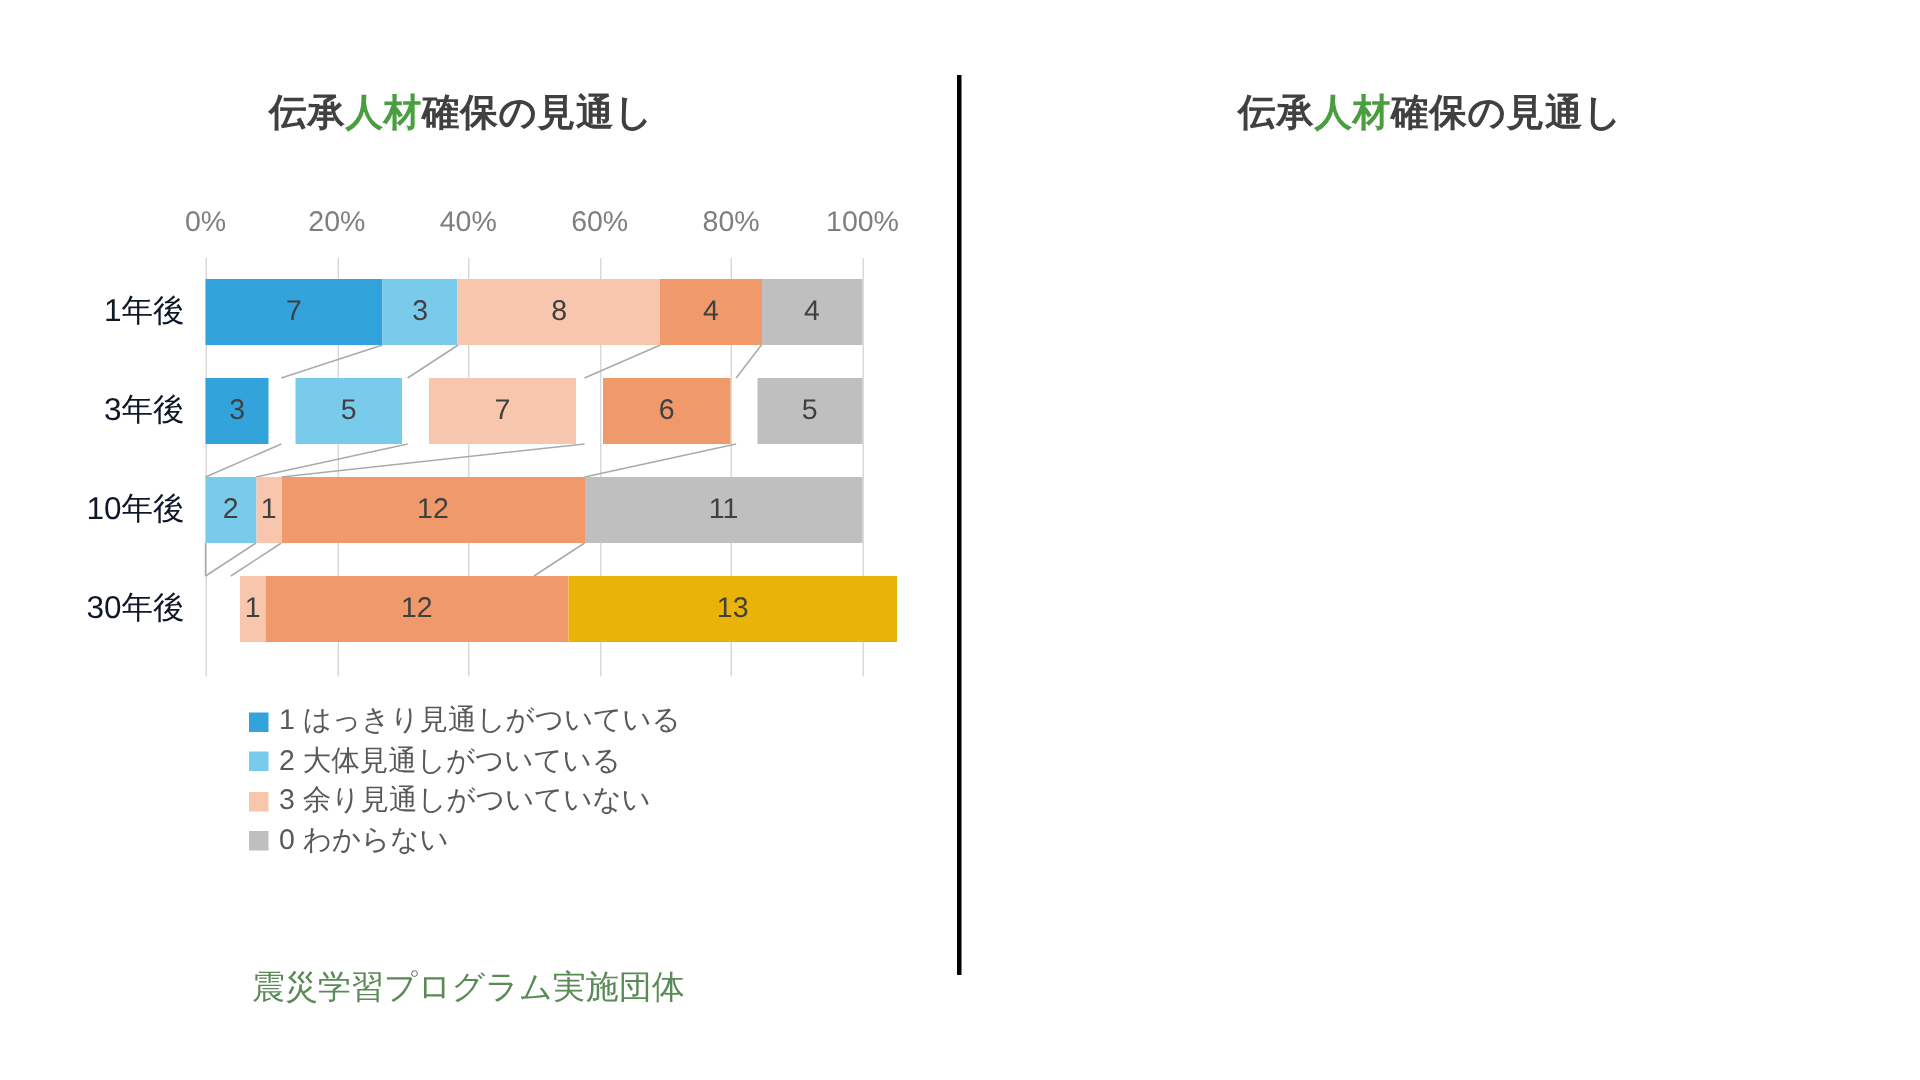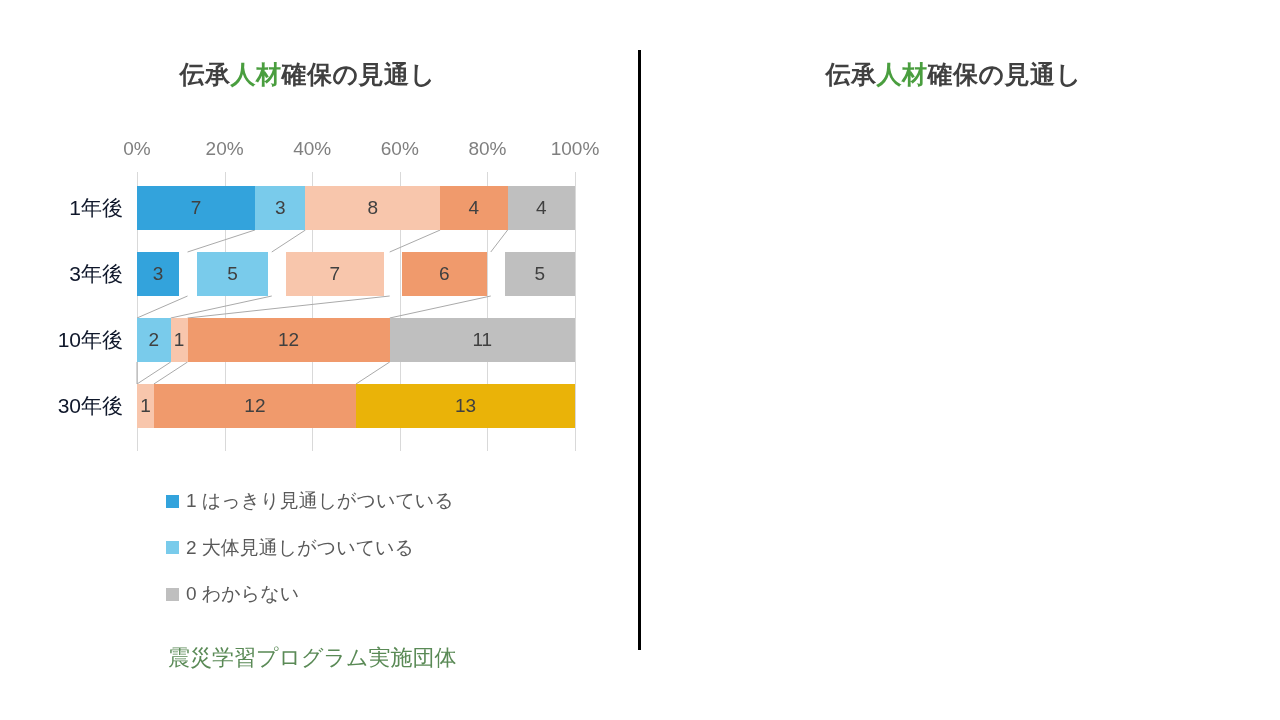--- a/index.html
+++ b/index.html
@@ -98,21 +98,21 @@
   .row {
     position: absolute;
     left: 0;
     width: 100%;
     height: 44px;
     display: flex;
   }
   .row-1 { top: 6px; }
   .row-2 { top: 72px; gap: 18px; }
   .row-3 { top: 138px; align-items: center; }
-  .row-4 { top: 204px; }
+  .row-4 { top: 204px; padding-left: 23px; }
 
   .seg {
     height: 100%;
     display: flex;
     align-items: center;
     justify-content: center;
     font-size: 19px;
     color: #404040;
     overflow: hidden;
     box-sizing: border-box;
@@ -145,21 +145,20 @@
     color: #595959;
     line-height: 26.5px;
   }
   .panel-left  .legend { left: 166px; top: 468px; }
 
   .legend-item {
     display: flex;
     align-items: center;
     white-space: nowrap;
     height: 26.5px;
-    margin-top: 20px;
   }
   .legend-swatch {
     width: 13px;
     height: 13px;
     margin-right: 7px;
     flex: 0 0 auto;
   }
 
   
   .caption {
@@ -281,20 +280,24 @@
     <div class="legend" id="legend-left">
         <div class="legend-item">
           <span class="legend-swatch" style="background: rgb(51, 163, 220);"></span>
           <span>1 はっきり見通しがついている</span>
         </div>
         <div class="legend-item">
           <span class="legend-swatch" style="background: rgb(121, 203, 235);"></span>
           <span>2 大体見通しがついている</span>
         </div>
         <div class="legend-item">
+          <span class="legend-swatch" style="background: rgb(248, 198, 172);"></span>
+          <span>3 余り見通しがついていない</span>
+        </div>
+        <div class="legend-item">
           <span class="legend-swatch" style="background: rgb(191, 191, 191);"></span>
           <span>0 わからない</span>
         </div>
       </div>
 
     <div class="caption">震災学習プログラム実施団体</div>
   </div>
 
   <div class="panel panel-right">
 

